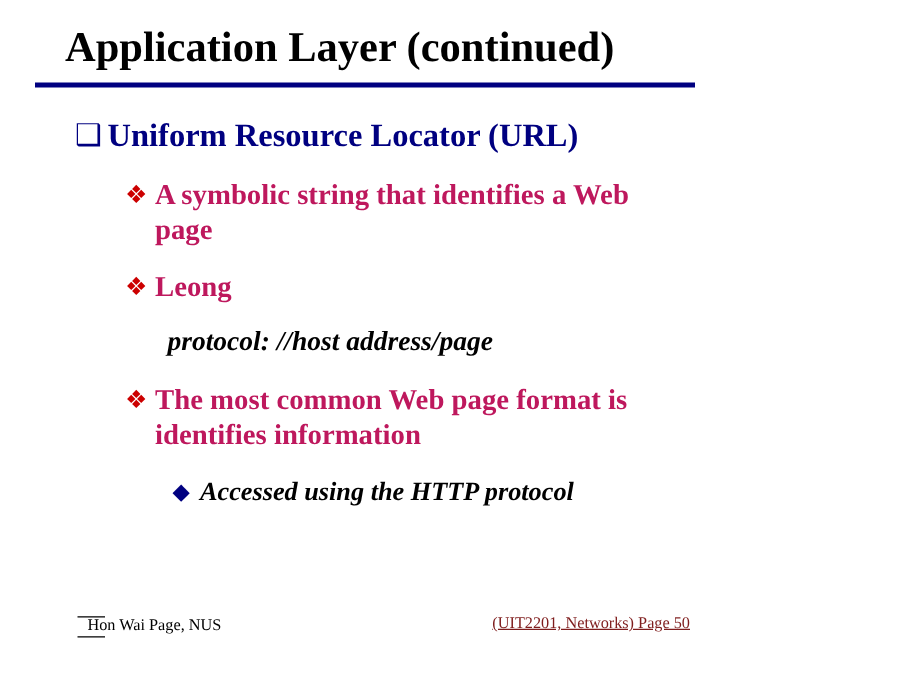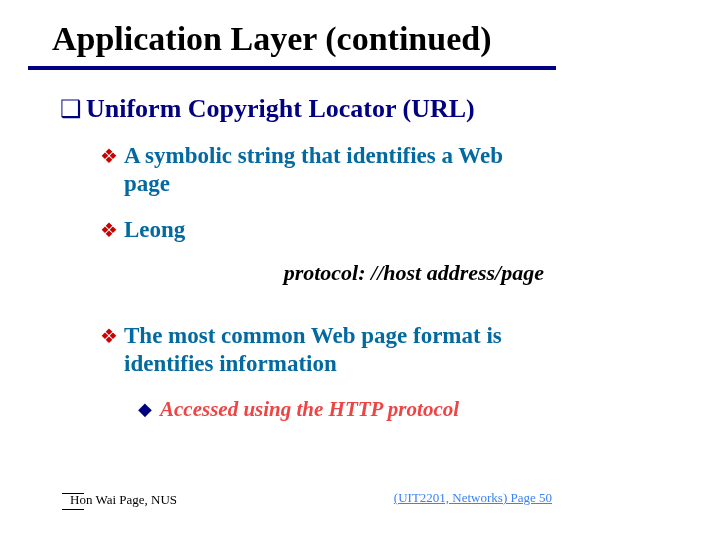--- a/index.html
+++ b/index.html
@@ -72,30 +72,29 @@
     flex: 0 0 auto;
     width: 24px;
     color: #cc0000;
     font-size: 20px;
     line-height: 28px;
   }
   .l2 .txt {
     font-size: 23px;
     font-weight: bold;
     line-height: 28px;
-    color: #0369a1;
+    color: #be185d;
   }
   .l2code {
     margin-left: 34px;
     font-size: 22px;
     font-style: italic;
     font-weight: bold;
-    margin-bottom: 36px;
+    margin-bottom: 20px;
     margin-top: -2px;
-    text-align: right;
   }
   .l3wrap {
     margin-left: 38px;
   }
   .l3 {
     display: flex;
     align-items: flex-start;
     margin-bottom: 14px;
   }
   .l3 .bullet {
@@ -103,21 +102,21 @@
     width: 22px;
     color: #000080;
     font-size: 18px;
     line-height: 26px;
   }
   .l3 .txt {
     font-size: 21px;
     font-weight: bold;
     font-style: italic;
     line-height: 26px;
-    color: #ef4444;
+    color: #000000;
   }
   .footer-line {
     position: absolute;
     left: 28px;
     right: 28px;
     bottom: 44px;
     height: 1px;
     background: #000;
   }
   .footer-line.top {
@@ -144,37 +143,37 @@
     bottom: 14px;
     text-align: center;
     font-size: 13px;
     color: #000;
   }
   .pagenum {
     position: absolute;
     right: 32px;
     bottom: 34px;
     font-size: 13px;
-    color: #3b82f6;
+    color: #7f1d1d;
     text-decoration: underline;
   }
 </style>
 </head>
 <body>
 
 <div class="slide">
 
   <div class="title">Application Layer (continued)</div>
   <div class="title-underline"></div>
 
   <div class="body">
 
     <div class="l1">
       <span class="bullet">❑</span>
-      <span class="txt">Uniform Copyright Locator (URL)</span>
+      <span class="txt">Uniform Resource Locator (URL)</span>
     </div>
 
     <div class="l2wrap">
 
       <div class="l2">
         <span class="bullet">❖</span>
         <span class="txt">A symbolic string that identifies a Web page</span>
       </div>
 
       <div class="l2">

